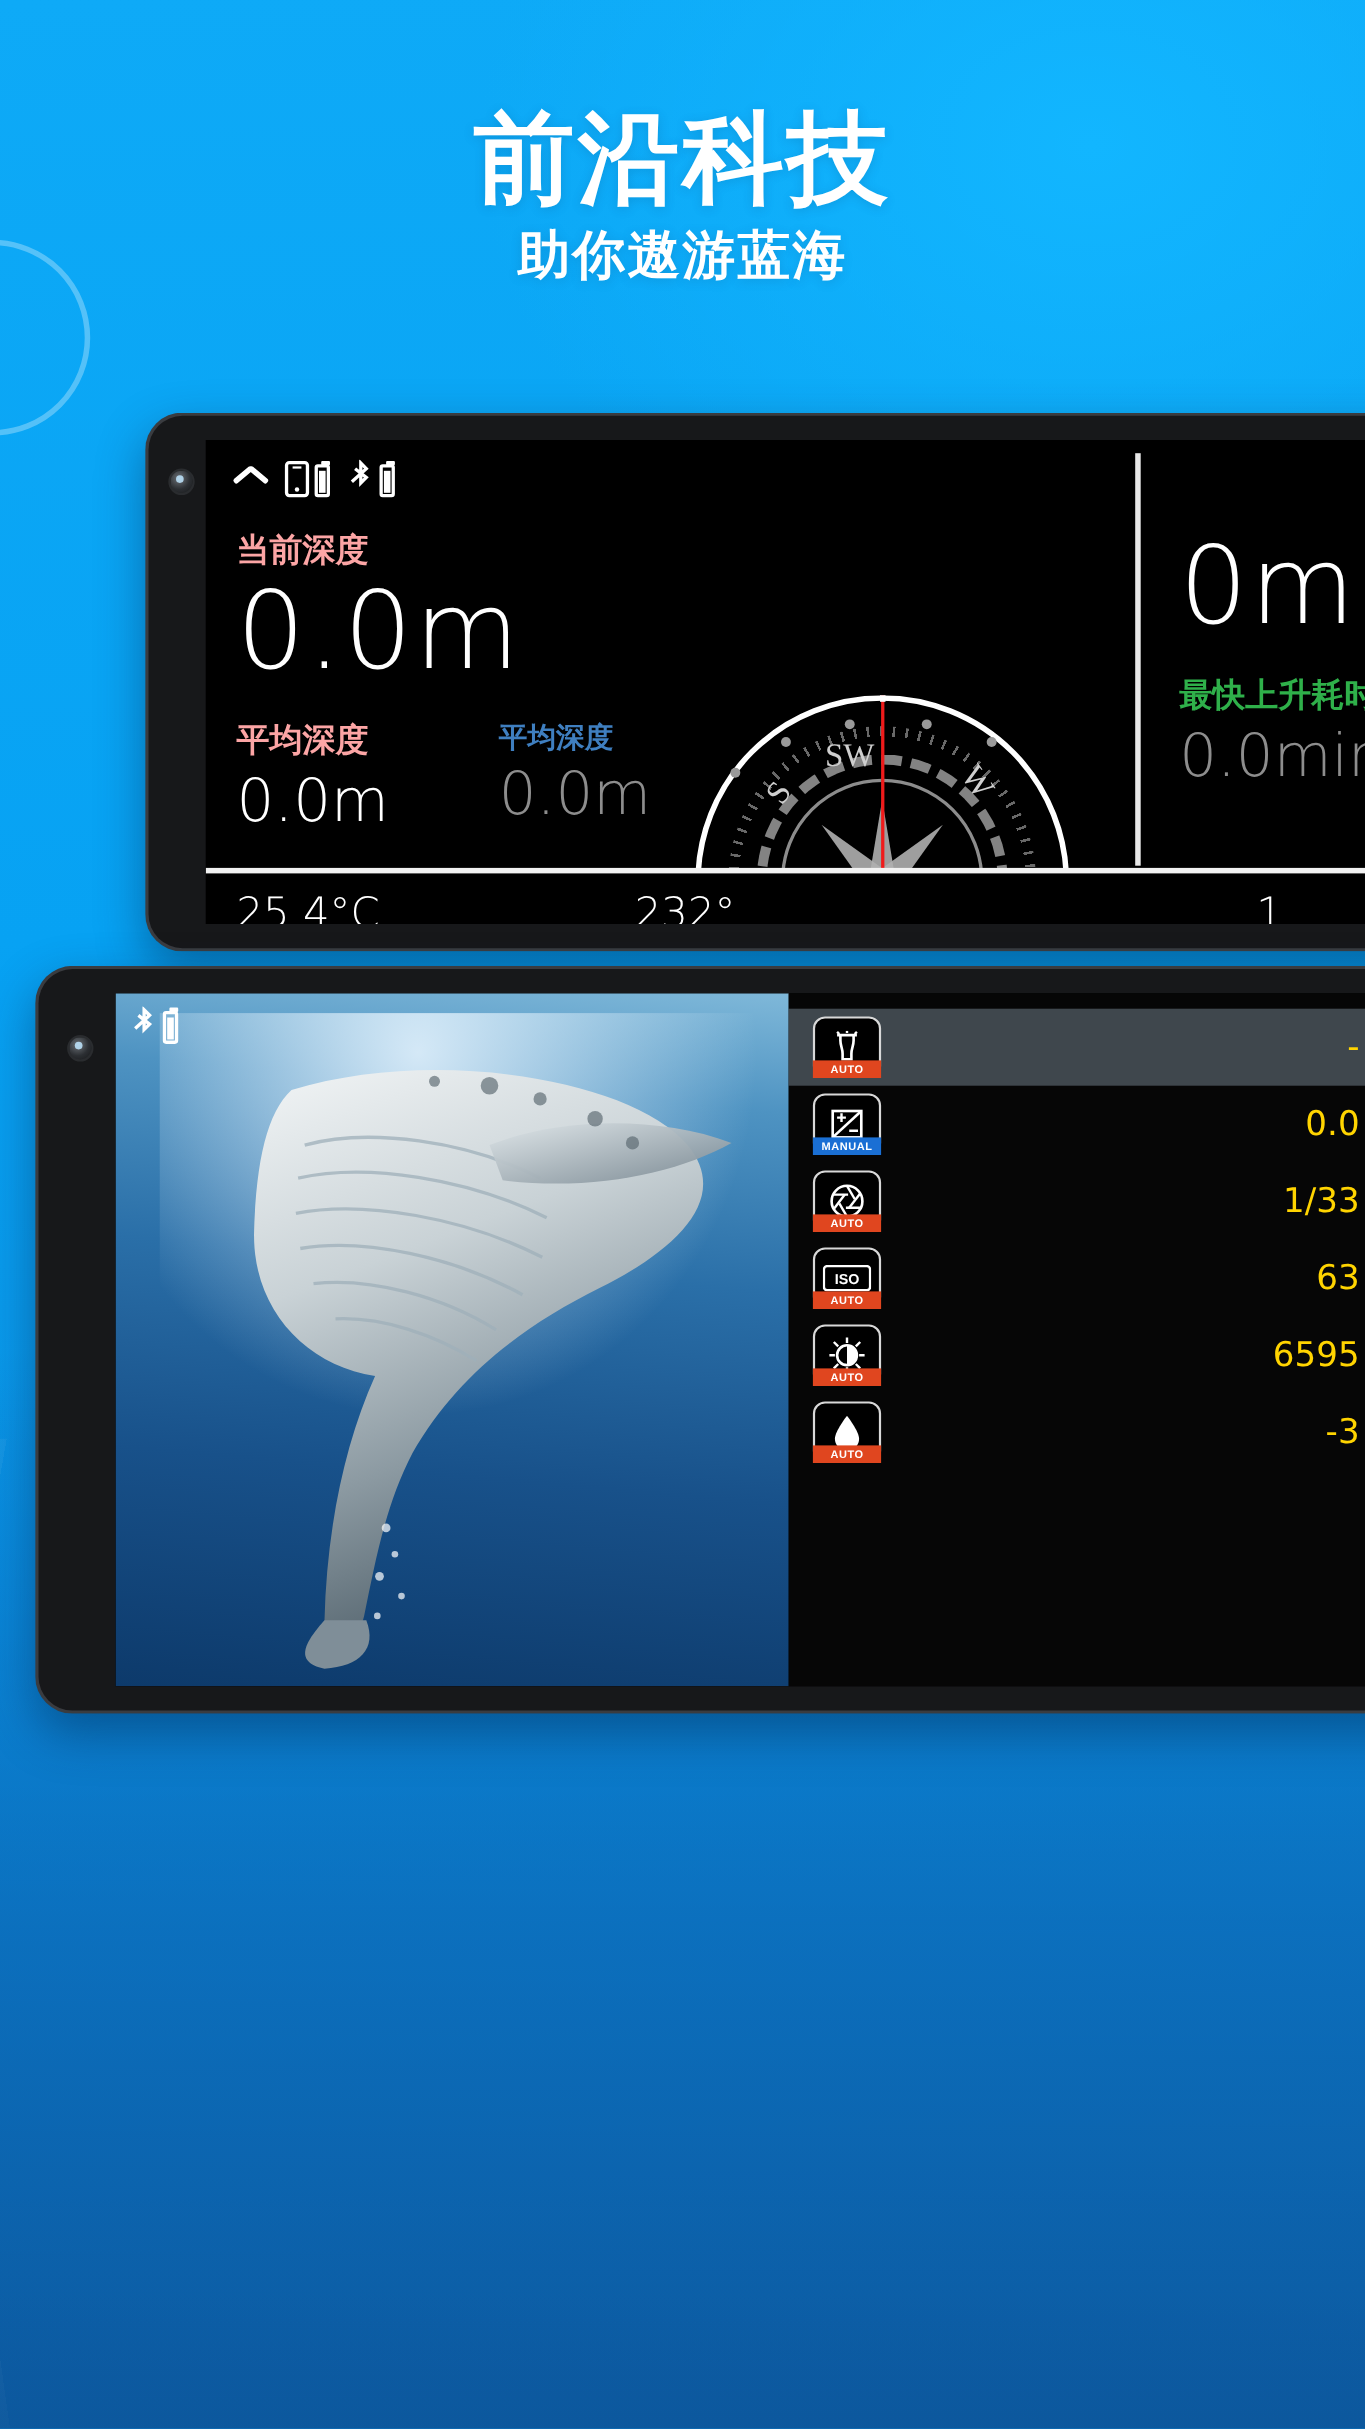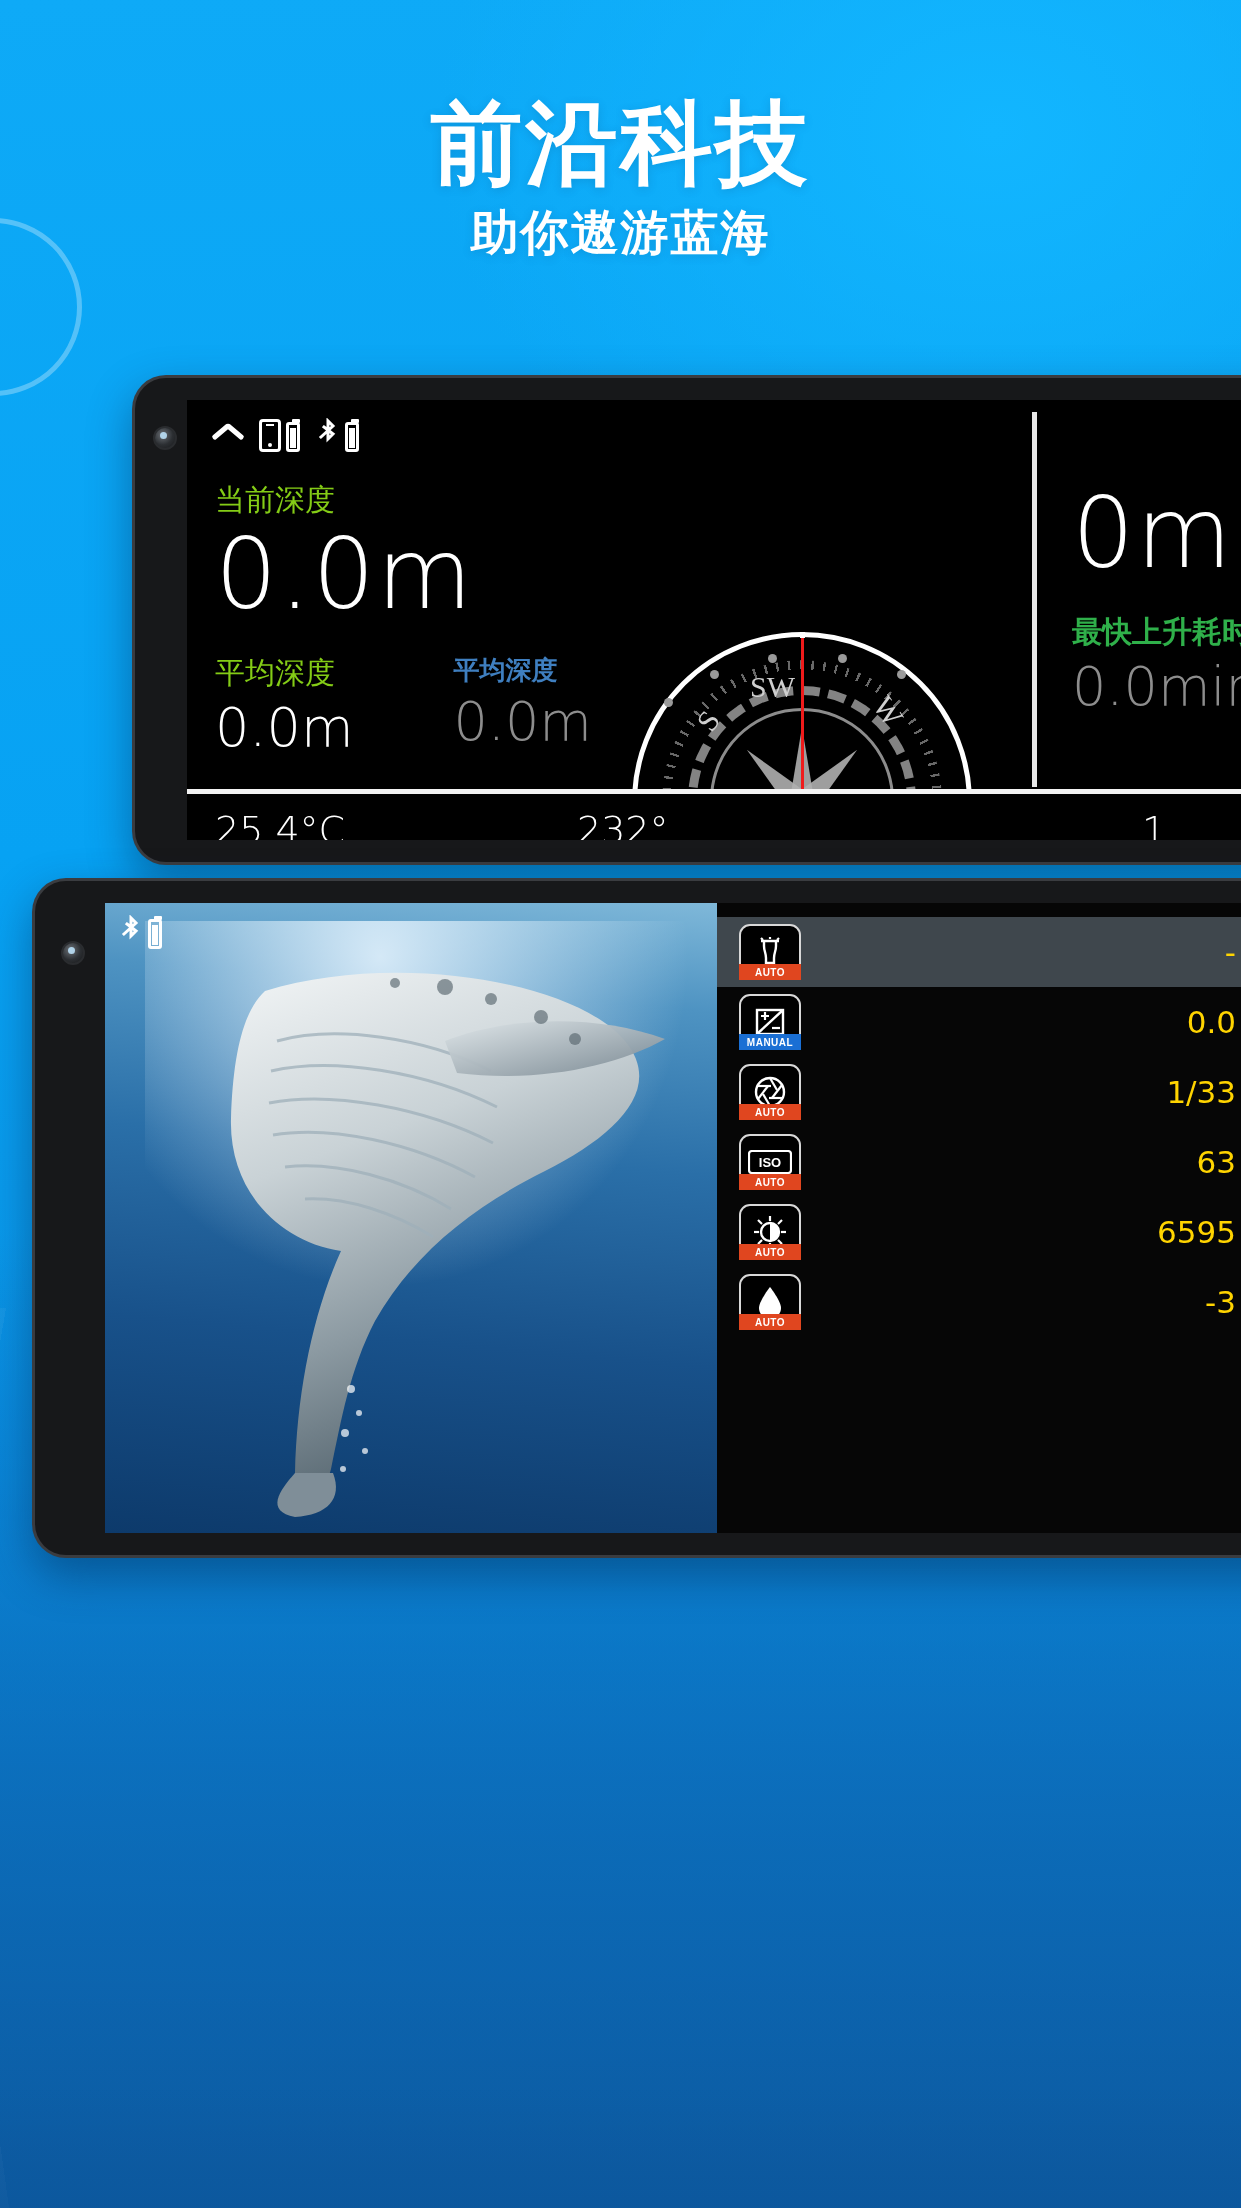--- a/index.html
+++ b/index.html
@@ -41,21 +41,20 @@
 
   
   #headline {
     position: absolute; left: 0; right: 0; top: 96px;
     text-align: center; color: #fff;
     text-shadow: 0 2px 10px rgba(0,60,110,0.18);
   }
   #headline .line1 {
     font-size: 92px; font-weight: bold; line-height: 1.06;
     letter-spacing: 3px;
-    font-family: Liberation Serif, serif;
   }
   #headline .line2 {
     font-size: 48px; font-weight: bold; line-height: 1.3;
     letter-spacing: 2px; margin-top: 8px;
   }
 
   
   .phone {
     position: absolute;
     background: #17181a;
@@ -130,21 +129,21 @@
   .bt-glyph { width: 24px; height: 34px; }
 
   .dive-divider {
     position: absolute; left: 845px; top: 12px; width: 5px; height: 375px;
     background: #e8e8e8;
   }
 
   .dive-left { position: absolute; left: 28px; top: 80px; }
   .dive-right { position: absolute; left: 885px; top: 80px; width: 300px; }
 
-  .lbl-cyan  { color: #84cc16; font-size: 30px; font-weight: normal; }
+  .lbl-cyan  { color: #fca5a5; font-size: 30px; font-weight: bold; }
   .lbl-dim   { color: #3f7fc0; font-size: 26px; font-weight: bold; }
   .lbl-green { color: #2fb04a; font-size: 30px; font-weight: bold; }
 
   .big-val {
     color: #fff; font-size: 98px; font-weight: 300; line-height: 1.0;
     letter-spacing: 2px; margin-top: 4px;
     font-family: "DejaVu Sans", sans-serif;
   }
   .sub-row { display: flex; gap: 100px; margin-top: 30px; }
   .sub-val {

